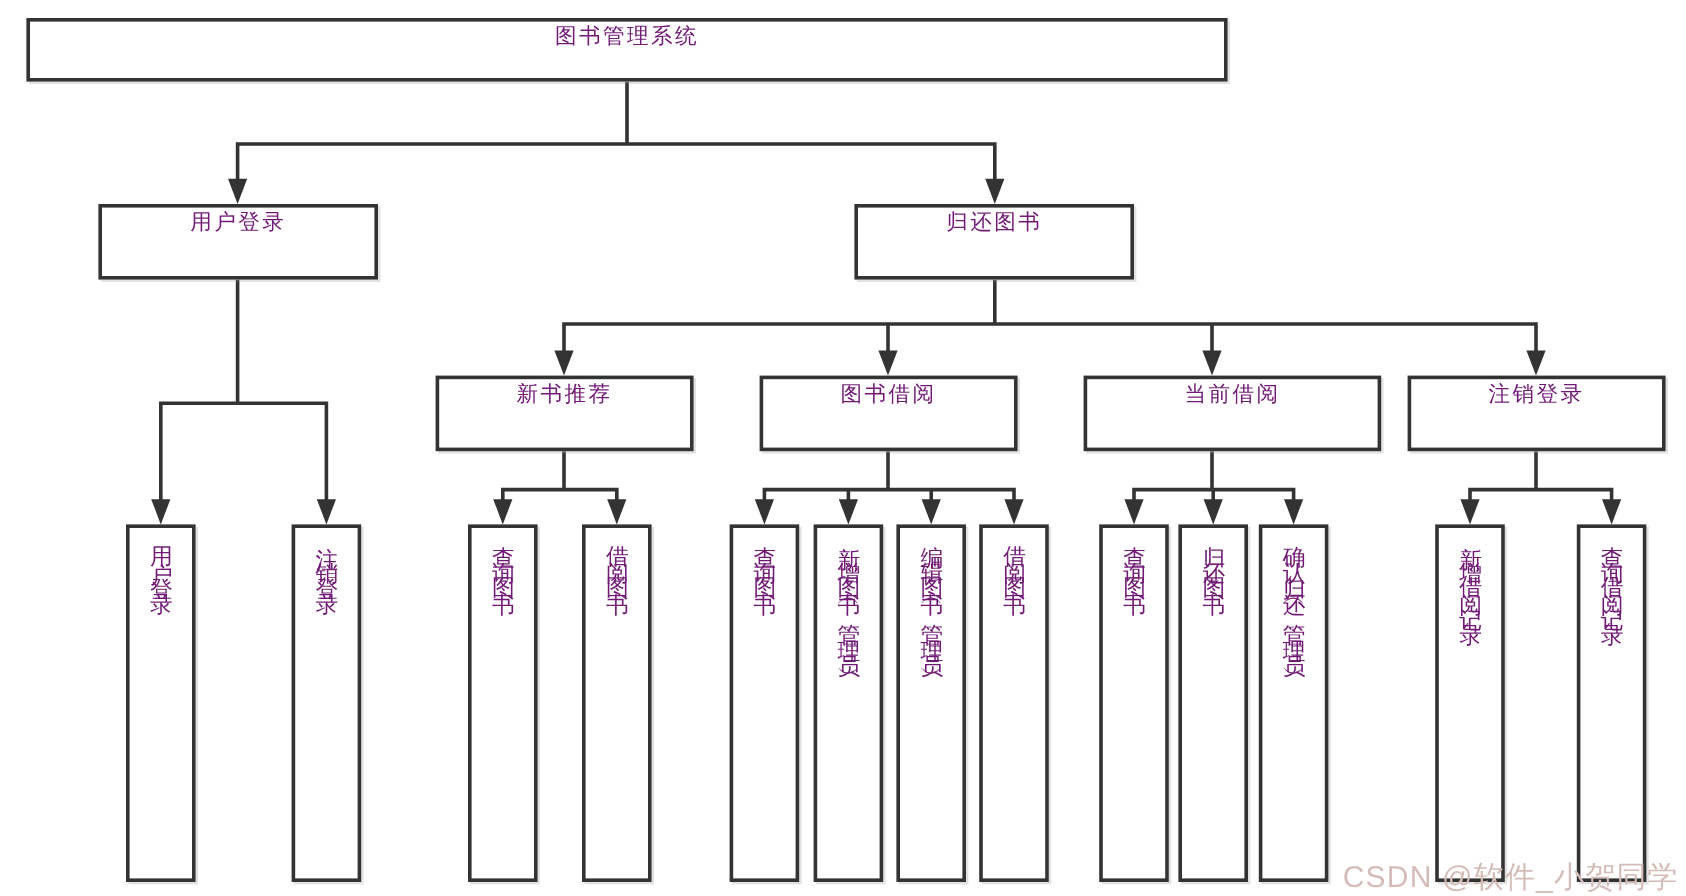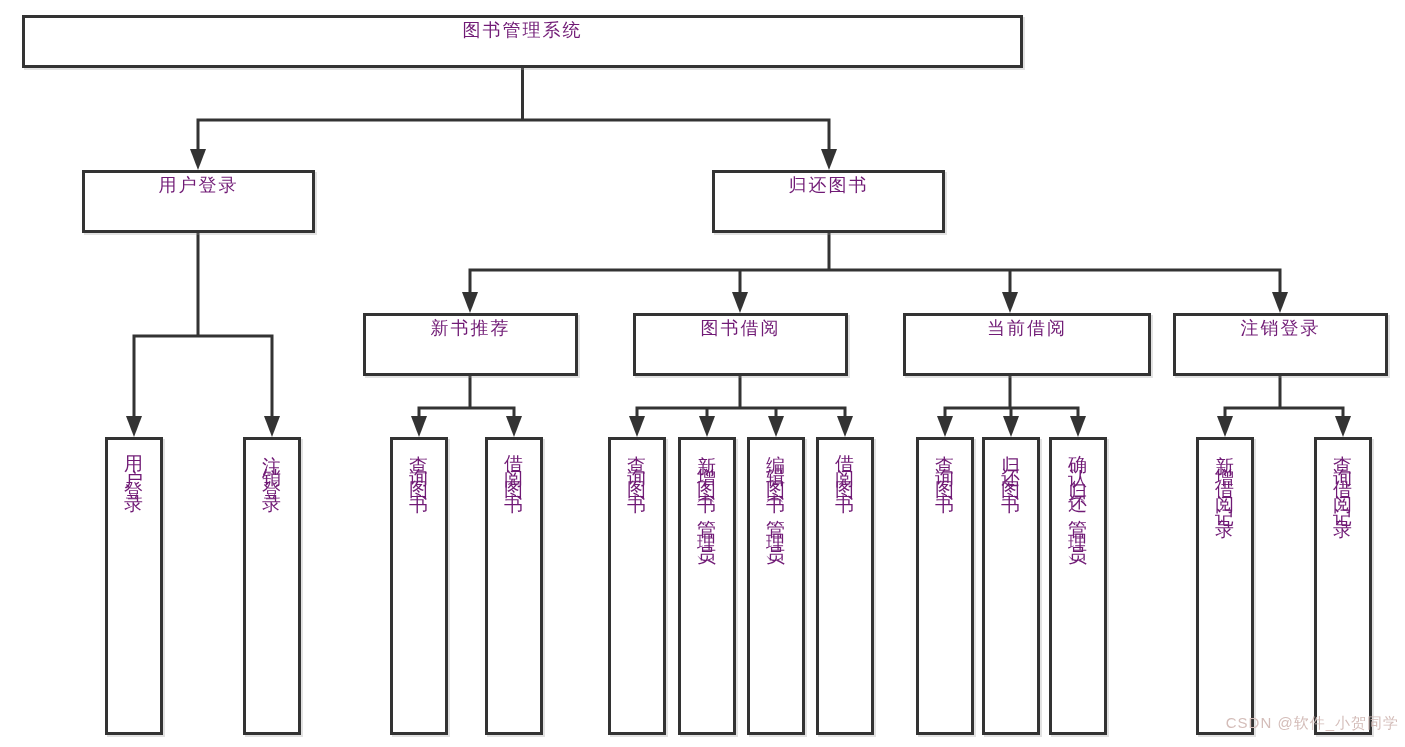--- a/index.html
+++ b/index.html
@@ -39,21 +39,21 @@
     text-orientation: mixed;
     font-size: 19px;
     line-height: 1;
     letter-spacing: 13px;
     white-space: nowrap;
   }
   #watermark {
     position: absolute;
     top: 714px;
     right: 6px;
-    font-size: 15px;
+    font-size: 25px;
     letter-spacing: 1px;
     color: #d4bdb9;
     z-index: 5;
     white-space: nowrap;
   }
 </style>
 </head>
 <body>
 
 <div id="canvas">

